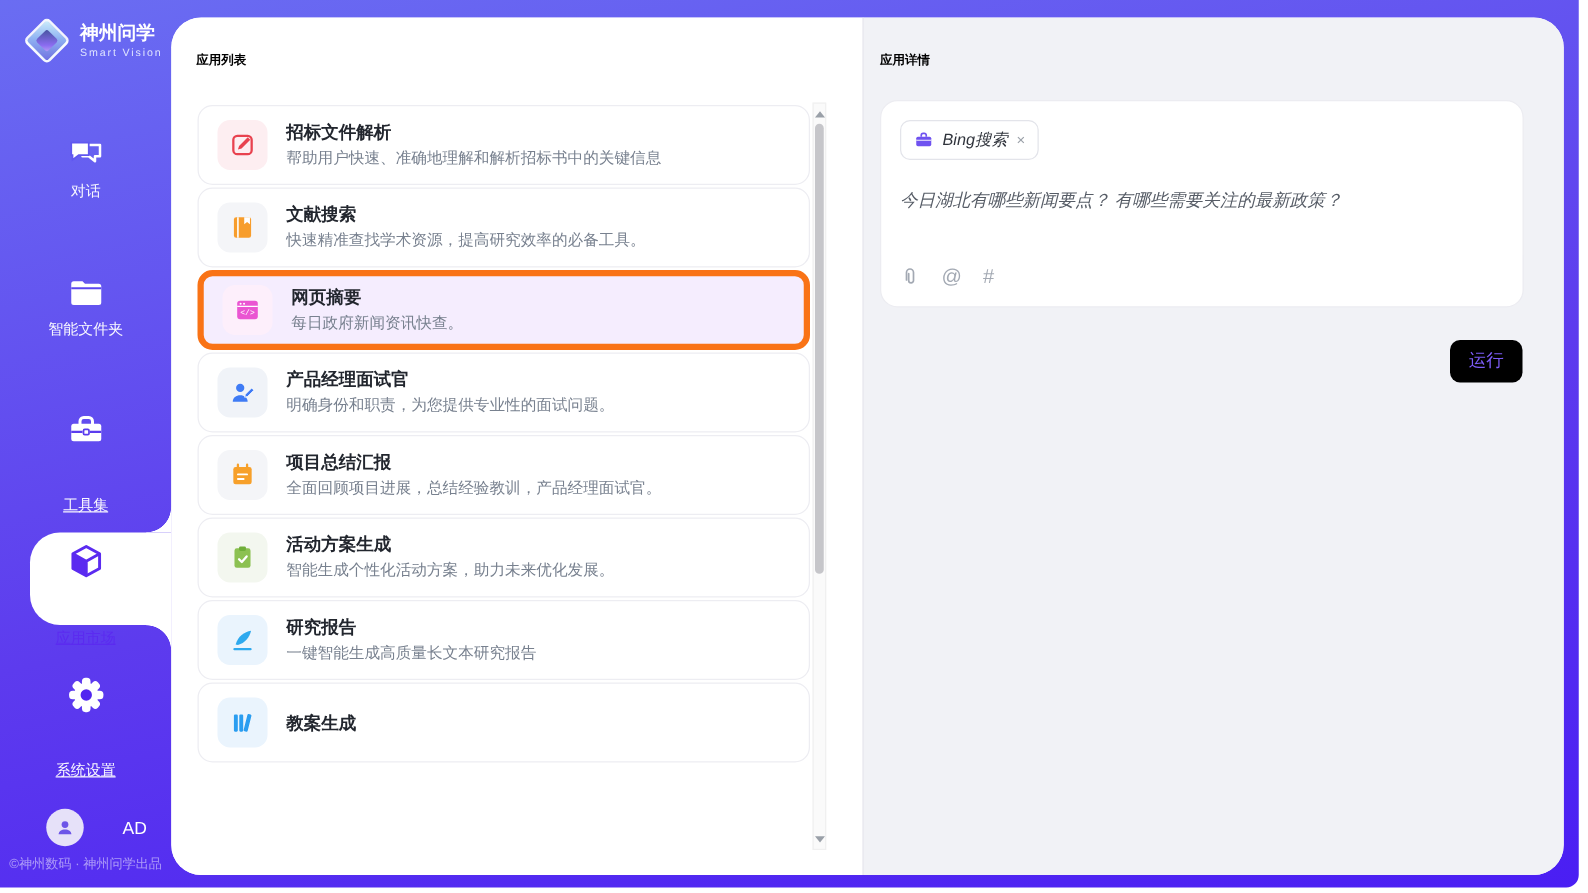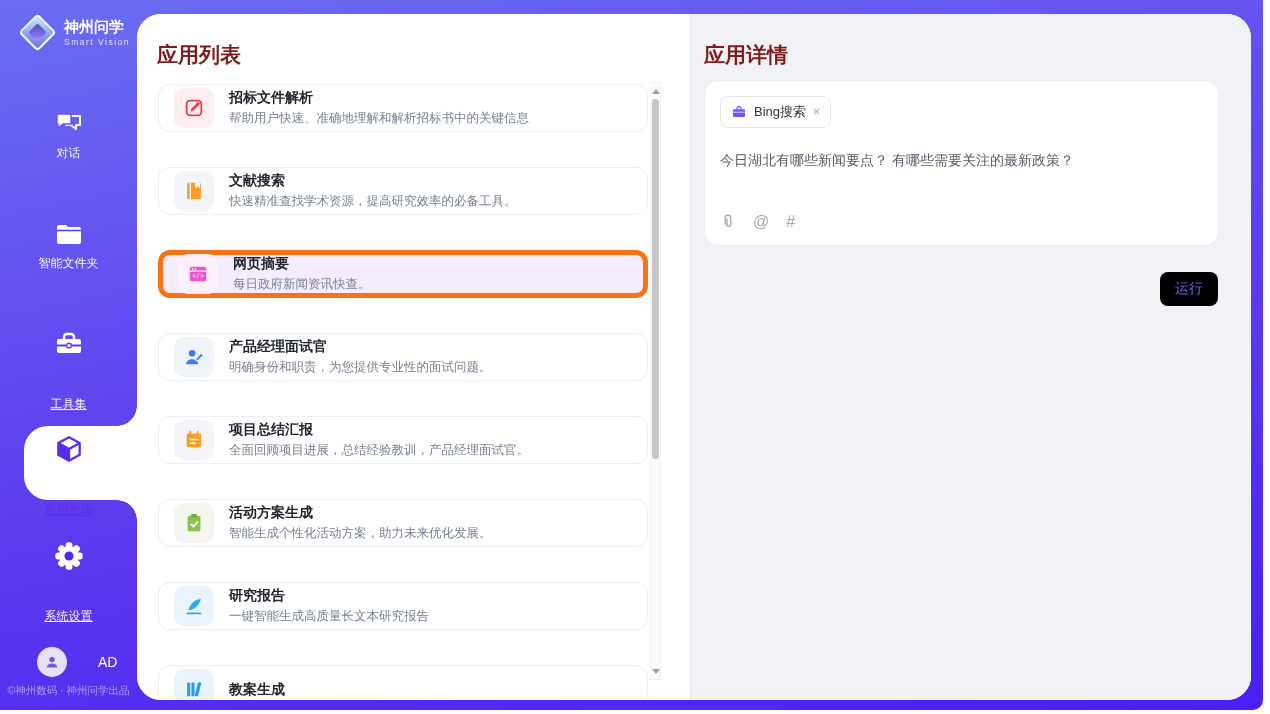--- a/index.html
+++ b/index.html
@@ -9,42 +9,42 @@
   
   .frame { position:absolute; left:0; top:0; width:1263px; height:710px;
            background:linear-gradient(168deg,#6a6df2 0%,#5d3bee 55%,#4a1ef3 100%);
            border-radius:0 0 10px 0; }
 
   
   .panel { position:absolute; left:137px; top:14px; width:1114px; height:686px;
            border-radius:24px; background:#fff; overflow:hidden; display:flex; }
 
   .list-pane { position:relative; width:553px; height:100%; background:#fff; }
-  .pane-title { position:absolute; left:20px; top:27px; font-size:21px; font-weight:bold; color:#7f1d1d; }
+  .pane-title { position:absolute; left:20px; top:27px; font-size:10px; font-weight:bold; color:#000000; }
 
   .cards { position:absolute; left:21px; top:70px; width:490px; }
-  .card { position:relative; height:48px; margin-bottom:35px; border:1px solid #ededf2; border-radius:12px;
+  .card { position:relative; height:64px; margin-bottom:2px; border:1px solid #ededf2; border-radius:12px;
           background:#fff; display:flex; align-items:center; padding-left:15px; }
   .card.selected { background:#f5edfe; border:5px solid #f97316; }
   .tile { width:40px; height:40px; border-radius:10px; display:flex; align-items:center; justify-content:center; flex:0 0 auto; }
   .card-text { margin-left:15px; min-width:0; }
   .card-title { font-size:14px; font-weight:bold; color:#22262e; line-height:17px; }
   .card-desc { font-size:12.5px; color:#78818f; margin-top:4px; white-space:nowrap; }
 
   
   .scrollbar { position:absolute; left:513px; top:68px; width:11px; height:598px; background:#fafafa; border:1px solid #f0f0f0; }
   .sb-arrow { position:absolute; left:0; width:100%; height:12px; display:flex; align-items:center; justify-content:center; }
   .sb-up { top:2px; } .sb-down { bottom:2px; }
   .tri-up { width:0; height:0; border-left:4px solid transparent; border-right:4px solid transparent; border-bottom:5px solid #9aa0a8; }
   .tri-down { width:0; height:0; border-left:4px solid transparent; border-right:4px solid transparent; border-top:5px solid #9aa0a8; }
   .sb-thumb { position:absolute; left:1px; top:16px; width:7px; height:360px; background:#c6c6ca; border-radius:4px; }
 
   .detail-pane { position:relative; flex:1; background:#f1f2f6; border-left:1px solid #e7e8ee; }
   .detail-card { position:absolute; left:13px; top:66px; width:515px; height:166px; background:#fff;
-                 border:1px solid #ececf1; border-radius:14px; padding:15px; }
+                 border:1px solid #ececf1; border-radius:14px; padding:15px;font-style:italic; }
   .tool-tag { display:inline-flex; align-items:center; gap:7px; border:1px solid #e3e4ea; border-radius:8px;
               padding:6px 10px; background:#fff; }
   .tool-tag-label { font-size:13px; color:#30343c; }
   .tool-tag-x { font-size:12px; color:#9aa0a8; cursor:pointer; }
   .query-text { margin-top:24px; font-size:14px; color:#565c66; }
   .attach-row { position:absolute; left:15px; bottom:14px; display:flex; align-items:center; gap:17px; color:#a3a9b3; }
   .attach-char { font-size:16px; color:#a3a9b3; }
   .run-btn { position:absolute; right:33px; top:258px; background:#000000; color:#7c5cf6; border:none;
              font-size:14px; padding:8px 15px; border-radius:8px; cursor:pointer; font-family:inherit; }
 

